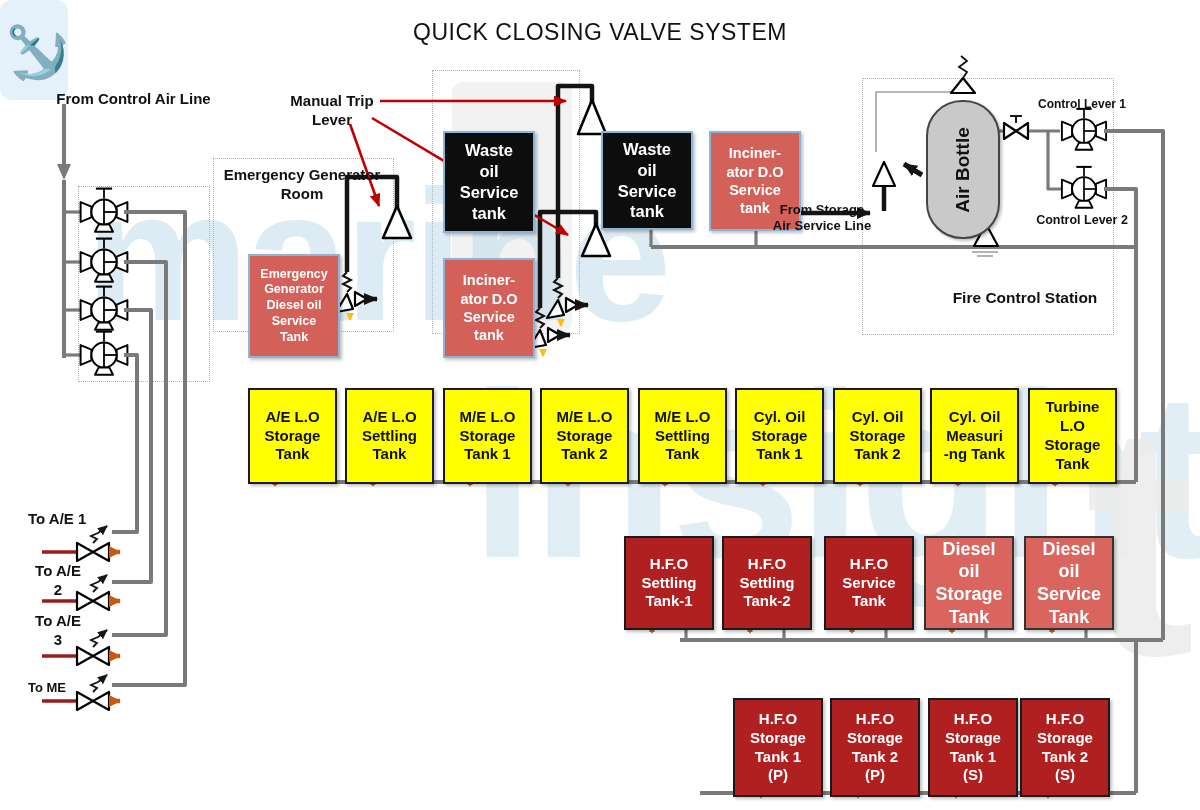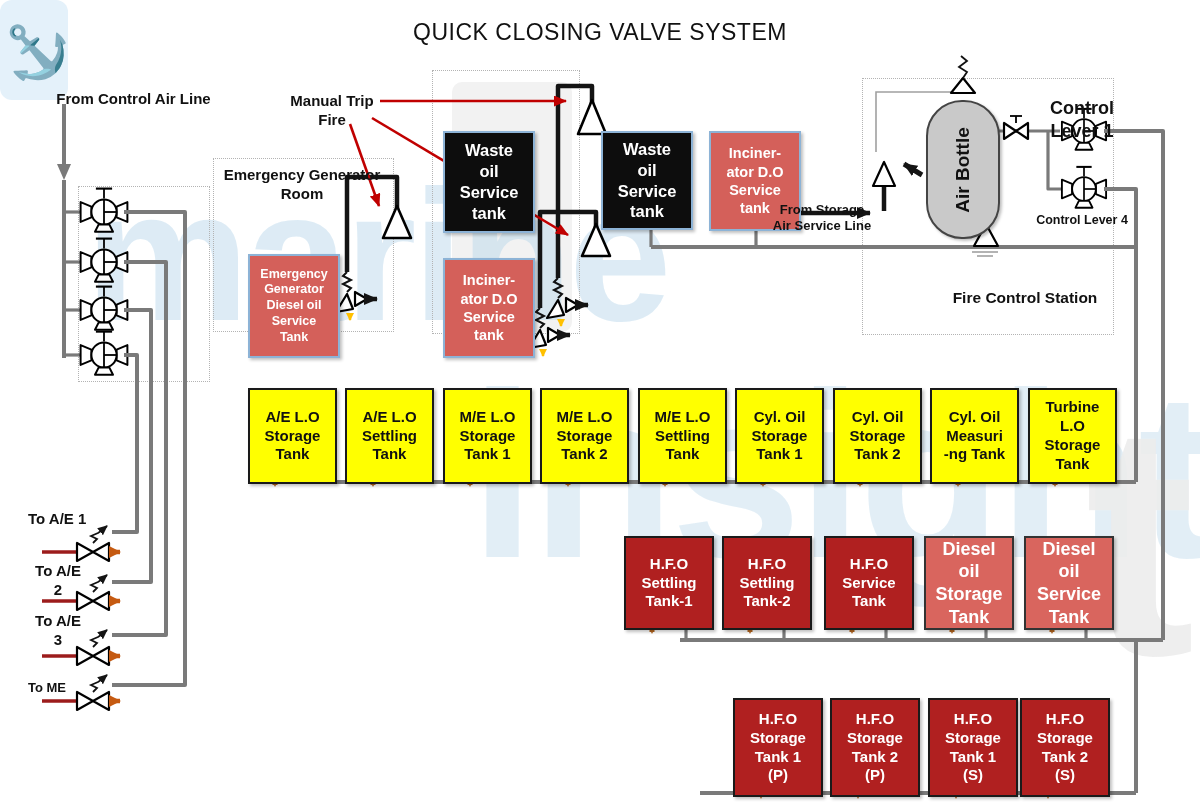--- a/index.html
+++ b/index.html
@@ -277,32 +277,32 @@
       <line x1="1136" y1="640" x2="1136" y2="793" class="pipe"></line>
     </g>
   </svg>
 
   <div class="lbl" id="title">QUICK CLOSING VALVE SYSTEM</div>
 
   <div class="lbl" style="left:46px;top:90px;width:175px;font-size:15px;text-align:center;">From Control Air Line</div>
 
 
   <div class="lbl" style="left:282px;top:92px;width:100px;font-size:15px;">Manual Trip
-Fire</div>
+Lever</div>
 
   <div class="lbl" style="left:216px;top:166px;width:172px;font-size:15px;">Emergency Generator
 Room</div>
 
   <div class="lbl" style="left:768px;top:202px;width:108px;font-size:13px;">From Storage
 Air Service Line</div>
 
   <div class="lbl" style="left:930px;top:288px;width:190px;font-size:15.5px;">Fire Control Station</div>
 
-  <div class="lbl" style="left:1032px;top:97px;width:100px;font-size:18px;text-align:center;">Control Lever 1</div>
-  <div class="lbl" style="left:1032px;top:213px;width:100px;font-size:12.5px;">Control Lever 4</div>
+  <div class="lbl" style="left:1032px;top:97px;width:100px;font-size:12px;text-align:center;">Control Lever 1</div>
+  <div class="lbl" style="left:1032px;top:213px;width:100px;font-size:12.5px;">Control Lever 2</div>
 
   <div class="lbl" style="left:28px;top:510px;width:75px;font-size:15px;text-align:left;">To A/E 1</div>
   <div class="lbl" style="left:28px;top:562px;width:60px;font-size:15px;">To A/E
 2</div>
   <div class="lbl" style="left:28px;top:612px;width:60px;font-size:15px;">To A/E
 3</div>
   <div class="lbl" style="left:28px;top:680px;width:60px;font-size:13px;text-align:left;">To ME</div>
 
   <div style="position:absolute;left:926px;top:100px;width:70px;height:135px;background:#c9c9c9;
               border:2.5px solid #444;border-radius:36px;display:flex;align-items:center;justify-content:center;z-index:3;

